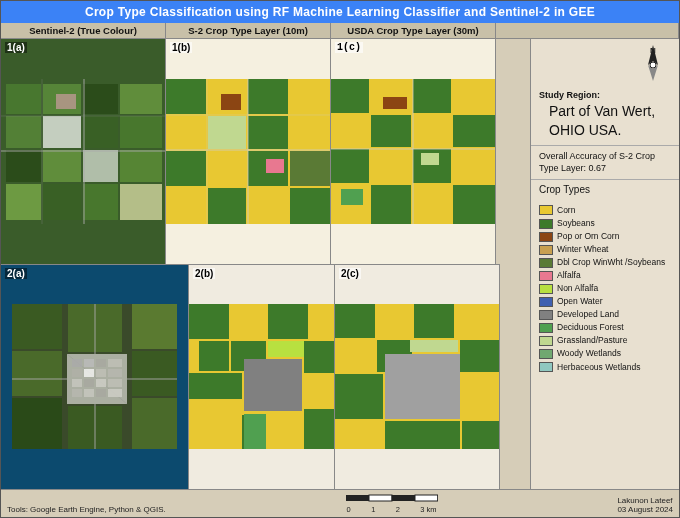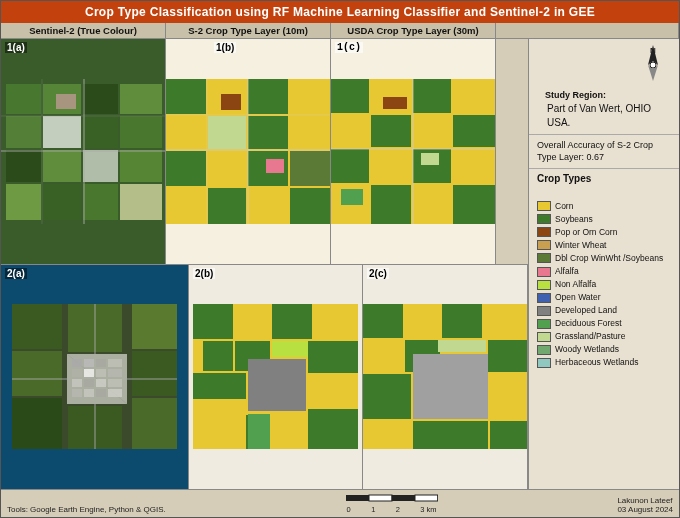--- a/index.html
+++ b/index.html
@@ -12,21 +12,21 @@
     }
     .outer {
       width: 680px;
       height: 518px;
       background: #d6cdb8;
       border: 1.5px solid #555;
       display: flex;
       flex-direction: column;
     }
     .title-bar {
-      background: #c2410c;
+      background: #3b82f6;
       color: #fff;
       text-align: center;
       font-size: 12px;
       font-weight: bold;
       padding: 4px 6px;
       letter-spacing: 0.3px;
     }
     .col-headers {
       display: flex;
       background: #c8c0a8;
@@ -37,20 +37,21 @@
       font-weight: bold;
       text-align: center;
       padding: 2px 4px;
       border-right: 1px solid #888;
       color: #111;
     }
     .main-area {
       display: flex;
       flex: 1;
       overflow: hidden;
+      gap: 30px;
     }
     .maps-area {
       display: flex;
       flex-direction: column;
       flex: 1;
     }
     .map-row {
       display: flex;
       flex: 1;
       border-bottom: 1px solid #888;
@@ -106,22 +107,22 @@
       color: #111;
       border-bottom: 1px solid #aaa;
       line-height: 1.4;
     }
     .legend-area {
       padding: 4px 8px;
       flex: 1;
     }
     .legend-title {
       font-size: 10px;
-      font-weight: bold;
-      margin-bottom: 17px;
+      font-weight: normal;
+      margin-bottom: 10px;
       color: #111;
     }
     .legend-item {
       display: flex;
       align-items: center;
       margin-bottom: 2px;
     }
     .legend-swatch {
       width: 14px;
       height: 10px;
@@ -209,21 +210,21 @@
             <line x1="0" y1="72" x2="165" y2="72" stroke="#aaa" stroke-width="1.5" opacity="0.6"></line>
             <line x1="83" y1="0" x2="83" y2="145" stroke="#aaa" stroke-width="1.5" opacity="0.6"></line>
             <line x1="0" y1="37" x2="165" y2="37" stroke="#888" stroke-width="0.8" opacity="0.4"></line>
             <line x1="41" y1="0" x2="41" y2="145" stroke="#888" stroke-width="0.8" opacity="0.4"></line>
 
             <rect x="55" y="15" width="20" height="15" fill="#e0a0b0" opacity="0.6"></rect>
           </svg>
         </div>
 
         <div class="map-cell" style="width:165px; background:#f5f0e0;">
-          <div class="map-label" style="color:#000; background:rgba(255,255,255,0.6);margin-left:44px;">1(b)</div>
+          <div class="map-label" style="color:#000; background:rgba(255,255,255,0.6);">1(b)</div>
           <svg width="165" height="145">
             <rect width="165" height="145" fill="#e8c832"></rect>
 
             <rect x="0" y="0" width="40" height="35" fill="#3d7a2a"></rect>
             <rect x="42" y="0" width="38" height="35" fill="#e8c832"></rect>
             <rect x="82" y="0" width="40" height="35" fill="#3d7a2a"></rect>
             <rect x="124" y="0" width="41" height="35" fill="#e8c832"></rect>
             <rect x="0" y="37" width="40" height="33" fill="#e8c832"></rect>
             <rect x="42" y="37" width="38" height="33" fill="#c0d890"></rect>
             <rect x="82" y="37" width="40" height="33" fill="#3d7a2a"></rect>
@@ -314,21 +315,21 @@
             <rect x="56" y="0" width="54" height="48" fill="#4a6a2a"></rect>
             <rect x="56" y="102" width="54" height="43" fill="#3a5a22"></rect>
 
             <line x1="83" y1="0" x2="83" y2="50" stroke="#aaa" stroke-width="1.5" opacity="0.6"></line>
             <line x1="83" y1="100" x2="83" y2="145" stroke="#aaa" stroke-width="1.5" opacity="0.6"></line>
             <line x1="0" y1="75" x2="55" y2="75" stroke="#aaa" stroke-width="1.5" opacity="0.6"></line>
             <line x1="115" y1="75" x2="165" y2="75" stroke="#aaa" stroke-width="1.5" opacity="0.6"></line>
           </svg>
         </div>
 
-        <div class="map-cell" style="width:174px; background:#f0ebe0;">
+        <div class="map-cell" style="width:146px; background:#f0ebe0;">
           <div class="map-label" style="color:#000; background:rgba(255,255,255,0.6);">2(b)</div>
           <svg width="165" height="145">
             <rect width="165" height="145" fill="#e8c832"></rect>
 
             <rect x="0" y="0" width="40" height="35" fill="#3d7a2a"></rect>
             <rect x="42" y="0" width="35" height="35" fill="#e8c832"></rect>
             <rect x="79" y="0" width="40" height="35" fill="#3d7a2a"></rect>
             <rect x="121" y="0" width="44" height="35" fill="#e8c832"></rect>
             <rect x="0" y="37" width="40" height="30" fill="#e8c832"></rect>
             <rect x="42" y="37" width="35" height="30" fill="#3d7a2a"></rect>
@@ -383,22 +384,22 @@
       <div class="north-arrow">
         <svg width="40" height="40">
           <polygon points="20,2 25,22 20,18 15,22" fill="#222"></polygon>
           <polygon points="20,38 25,22 20,26 15,22" fill="#888"></polygon>
           <text x="17" y="10" font-size="8" fill="#222" font-weight="bold">N</text>
           <circle cx="20" cy="22" r="3" fill="#fff" stroke="#222" stroke-width="1"></circle>
         </svg>
       </div>
 
       <div class="study-region">
-        <div style="font-weight:bold; font-size:9px;margin-left:8px;">Study Region:</div>
-        <div style="font-size:10px;padding-left:10px;">Part of Van Wert, OHIO USA.</div>
+        <div style="font-weight:bold; font-size:9px;">Study Region:</div>
+        <div style="font-size:14px;padding-left:10px;">Part of Van Wert, OHIO USA.</div>
       </div>
 
       <div class="accuracy-box">
         <div style="font-size:9px;">Overall Accuracy of S-2 Crop Type Layer: 0.67</div>
       </div>
 
       <div class="legend-area">
         <div class="legend-title">Crop Types</div>
         <div id="legend-items">
             <div class="legend-item">

